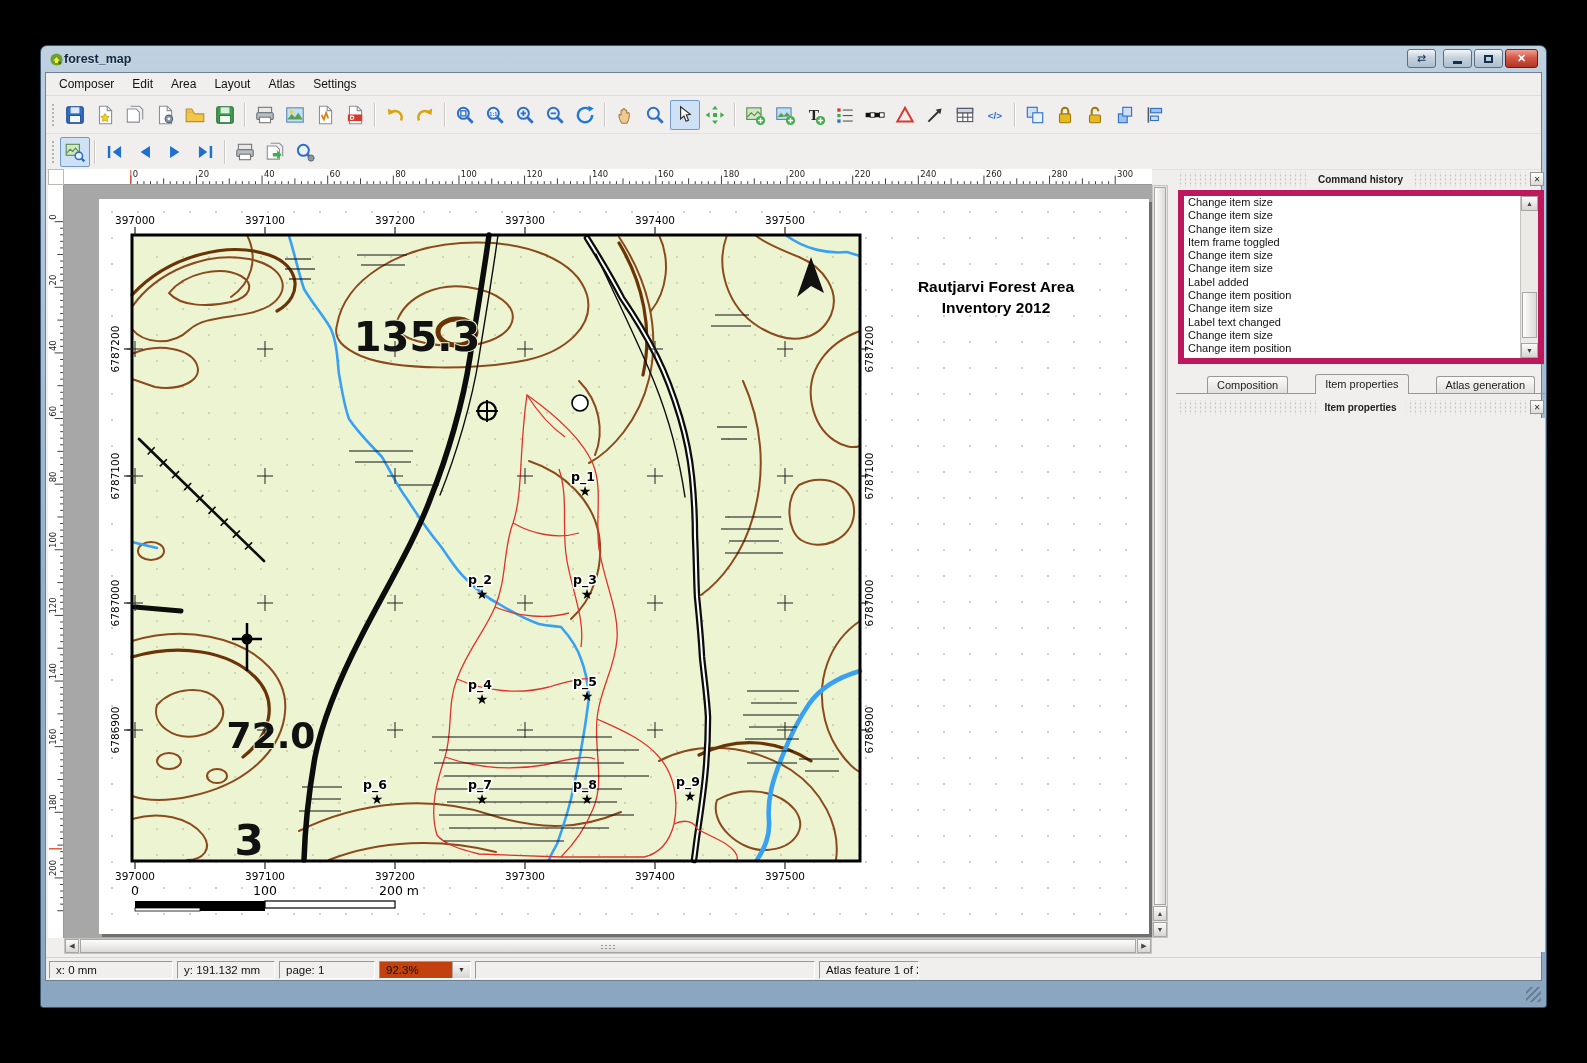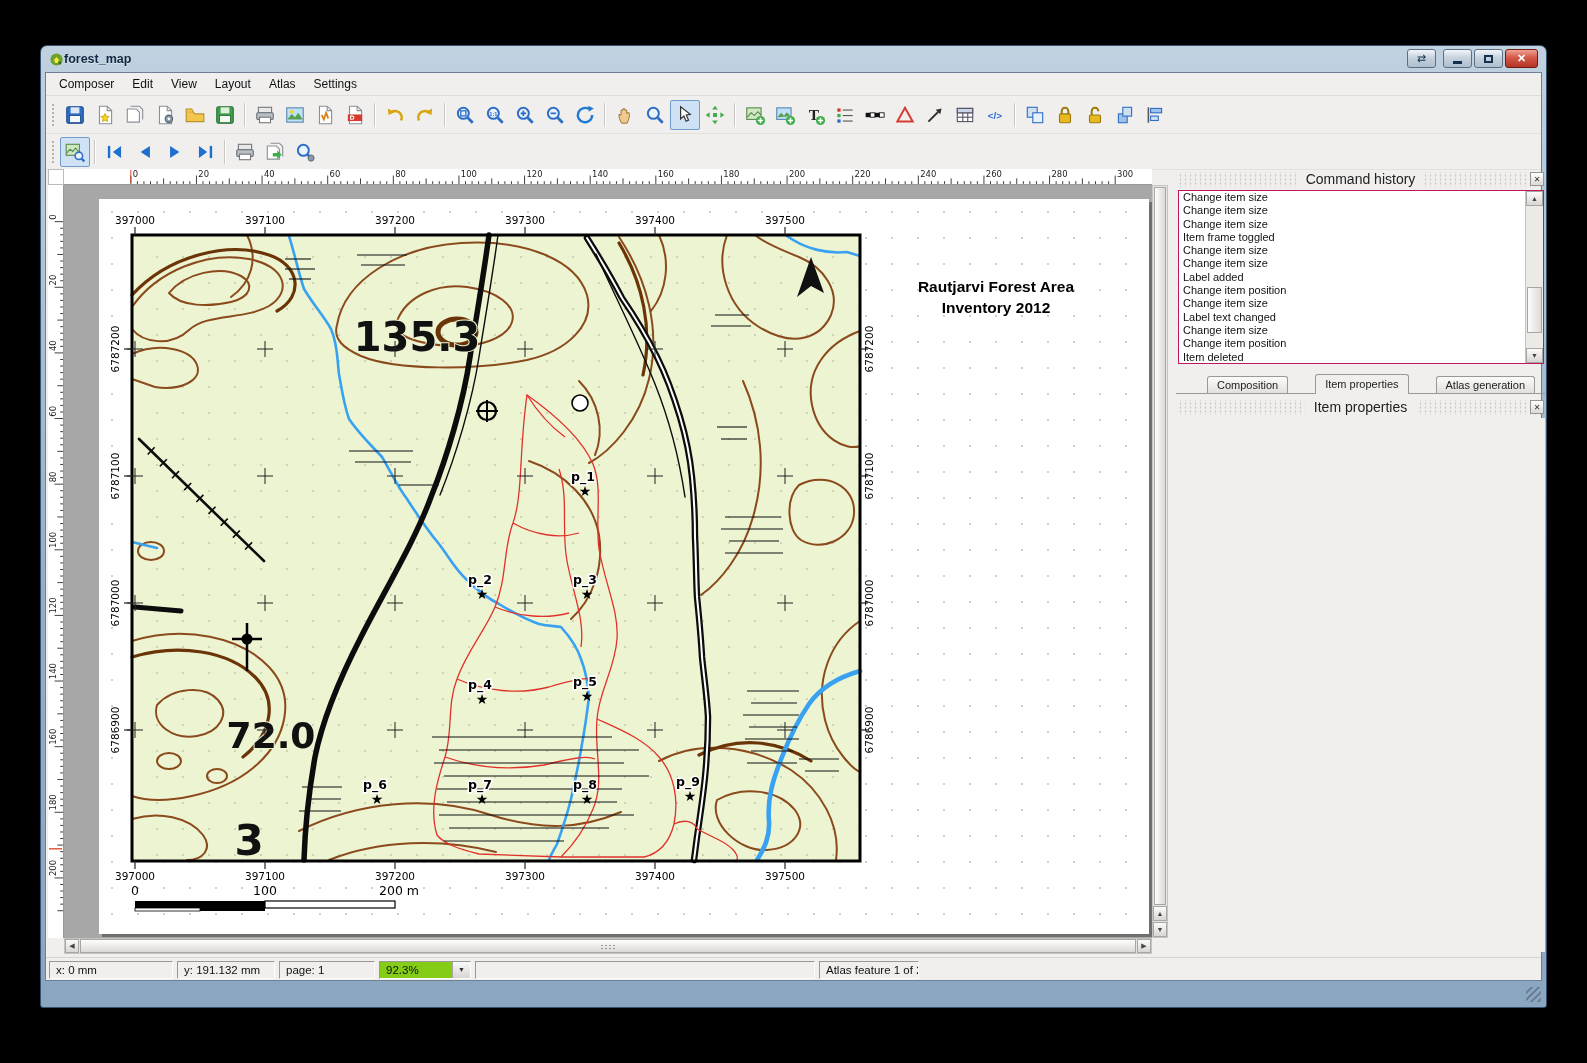--- a/index.html
+++ b/index.html
@@ -65,48 +65,48 @@
           border:1px solid #a8a6a3;box-sizing:border-box;}
   .vscroll .sb-btn{position:absolute;left:0;right:0;width:auto;height:15px;}
   .vscroll .up{bottom:16px;}
   .vscroll .down{bottom:0;}
   
   .side-panel{position:absolute;left:1128px;top:0;width:375px;height:788px;}
   .panel-hdr{position:absolute;left:2px;right:4px;height:15px;
              background-image:radial-gradient(#c7c5c2 1px,transparent 1.2px);background-size:5px 4px;
              background-position:center;}
   .panel-hdr .hdr-label{position:absolute;left:50%;transform:translateX(-50%);top:0;background:#f0efee;
-             padding:0 9px;font-size:14px;color:#222;line-height:15px;white-space:nowrap;}
+             padding:0 9px;font-size:10px;color:#222;line-height:15px;white-space:nowrap;font-weight:bold;}
   .panel-hdr .hdr-x{position:absolute;right:1px;top:0;width:14px;height:14px;border:1px solid #979590;
              background:linear-gradient(#fff,#dcdad7);font-size:8px;text-align:center;line-height:13px;
              color:#333;box-sizing:border-box;}
   .panel-hdr.cmd{top:4px;}
   .history-box{position:absolute;left:4px;top:22px;width:366px;height:174px;background:#fff;
-             border:1px solid #be185d;box-sizing:border-box;overflow:hidden;}
+             border:6px solid #be185d;box-sizing:border-box;overflow:hidden;}
   .hrow{height:13.3px;line-height:13.3px;font-size:11px;padding-left:4px;color:#111;white-space:nowrap;}
   .vsb{position:absolute;right:0;top:0;bottom: 0;width:17px;background:#eceae7;border-left:1px solid #c5c3c0;}
   .vsb .sb-btn{position:absolute;left:0;right:0;width:auto;height:15px;}
   .vsb .up{top:0;}
   .vsb .down{bottom:0;}
   .vsb .sb-thumb{position:absolute;left:1px;right:1px;top:96px;height:46px;
                  background:linear-gradient(90deg,#fdfdfd,#dcdad7);border:1px solid #a8a6a3;box-sizing:border-box;}
   .tabs{position:absolute;left:2px;right:4px;top:205px;height:21px;border-bottom:1px solid #9a9894;
         padding-left:5px;display:flex;align-items:flex-end;gap:1px;box-sizing:border-box;}
   .tab{font-size:11px;padding:0 9px;border:1px solid #9a9894;border-bottom:none;border-radius:3px 3px 0 0;
        background:linear-gradient(#fbfbfa,#e2e0dd);color:#222;height:16px;line-height:16px;white-space:nowrap;margin-left:26px;}
   .tab.active{background:#f0efee;height:19px;line-height:19px;margin-bottom:-1px;}
   .panel-hdr.props{top:232px;}
   .props-empty{position:absolute;left:2px;right:4px;top:250px;bottom:4px;background:#f0efee;}
   
   .statusbar{position:absolute;left:0;right:0;top:884px;height:24px;border-top:1px solid #d6d4d1;
              display:flex;align-items:center;padding:0 3px;gap:4px;font-size:11.5px;color:#111;box-sizing:border-box;}
   .sfield{height:18px;line-height:17px;padding:0 6px;border:1px solid;border-color:#9a9894 #fdfdfc #fdfdfc #9a9894;
           background:#f0efee;box-sizing:border-box;white-space:nowrap;overflow:hidden;}
   .f-x{width:124px;}.f-y{width:98px;}.f-page{width:96px;}
-  .f-zoom{width:92px;background:#84cc16;position:relative;padding-right:31px;}
+  .f-zoom{width:92px;background:#c2410c;position:relative;padding-right:31px;}
   .zoom-dd{position:absolute;right:0;top:0;bottom:0;width:17px;background:linear-gradient(#fafafa,#d8d6d3);
            border-left:1px solid #a8a6a3;font-size:7px;display:flex;align-items:center;justify-content:center;color:#333;}
   .f-progress{width:340px;}
   .f-atlas{width:100px;}
   .resize-grip{position:absolute;right:5px;bottom:5px;width:15px;height:15px;
      background-image:repeating-linear-gradient(135deg,transparent 0 3px,#6b8097 3px 5px);}
 </style>
 </head>
 <body>
 
@@ -131,21 +131,21 @@
             <i class="glyph-max"></i>
           </span>
       <span class="cap close">✕</span>
     </span>
   </div>
 
   <div class="win-body">
     <div class="menubar" id="menubar">
           <span class="menu-item">Composer</span>
           <span class="menu-item">Edit</span>
-          <span class="menu-item">View</span>
+          <span class="menu-item">Area</span>
           <span class="menu-item">Layout</span>
           <span class="menu-item">Atlas</span>
           <span class="menu-item">Settings</span>
         </div>
     <div class="toolbar tb1" id="toolbar-main">
           <span class="tgrip"></span>
           <button class="tbtn">
             <svg viewBox="0 0 20 20">
               <rect x="2.5" y="2.5" width="15" height="15" rx="1.5" fill="#2e6ec6" stroke="#1c4a8c"></rect>
               <rect x="6" y="3" width="8" height="5.5" fill="#dce9f8"></rect>

